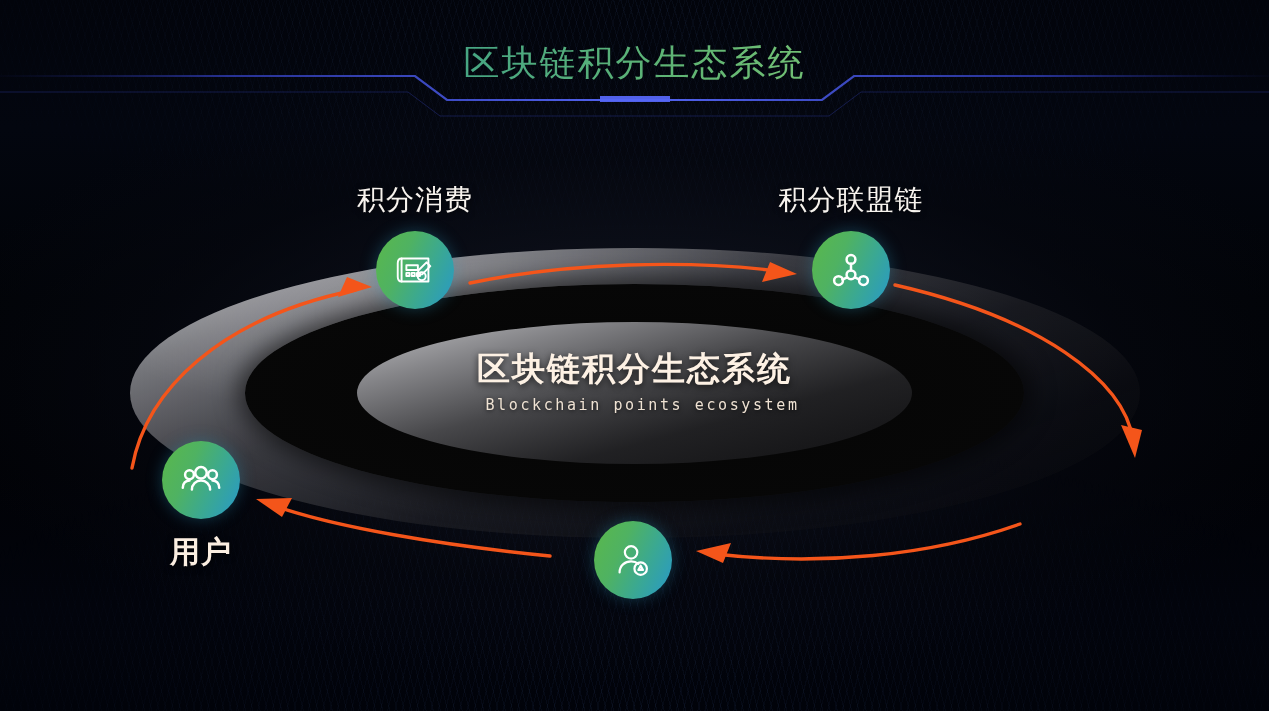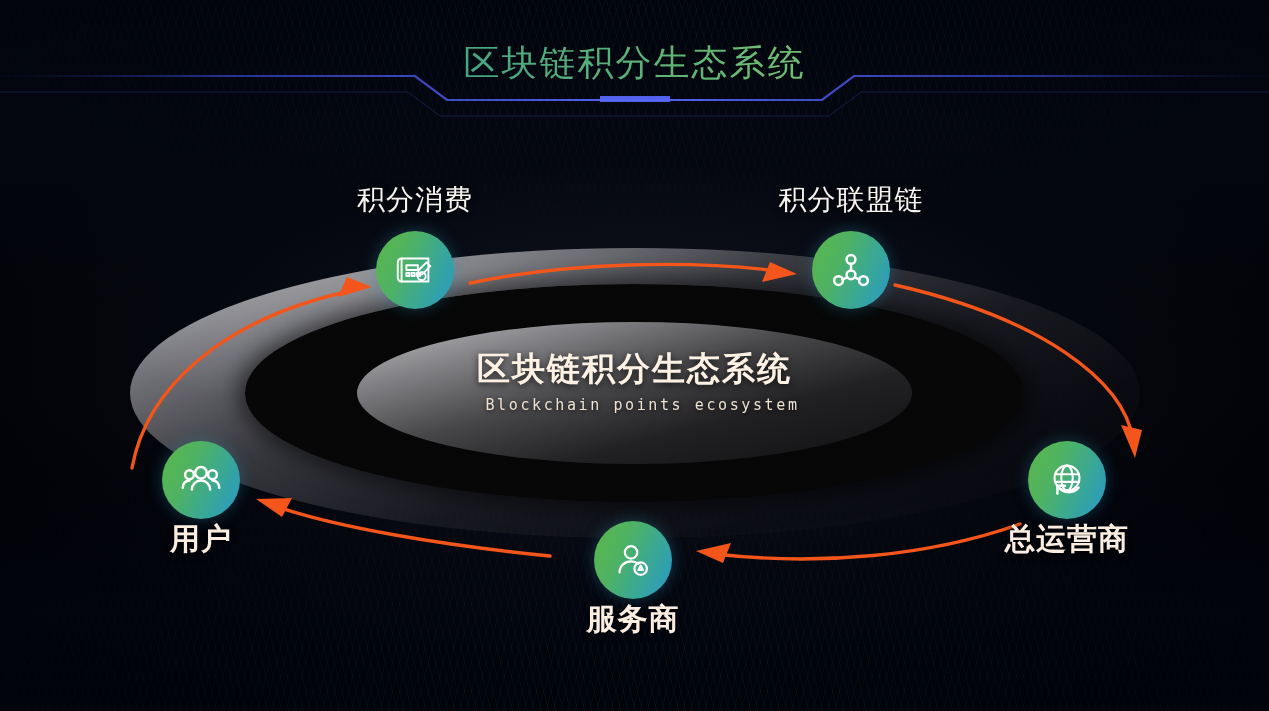--- a/index.html
+++ b/index.html
@@ -147,21 +147,21 @@
   }
   .node-circle svg { width: 46px; height: 46px; display: block; }
   .node-label { white-space: nowrap; text-align: center; }
   .label-top {
     font-size: 28px; font-weight: 400; color: #f7f3ee;
     letter-spacing: 1px; margin-bottom: 12px;
     text-shadow: 0 1px 6px rgba(0,0,0,0.8);
   }
   .label-bottom {
     font-size: 30px; font-weight: 700; color: #fbeee1;
-    letter-spacing: 1px; 
+    letter-spacing: 1px; margin-top: 13px;
     text-shadow: 0 2px 7px rgba(0,0,0,0.85);
   }
 
   #node-consume { left: 336px; top: 181px; width: 158px; }
   #node-consume .node-circle { margin: 0 auto; }
   #node-chain   { left: 772px; top: 181px; width: 158px; }
   #node-chain .node-circle { margin: 0 auto; }
   #node-operator{ left: 986px; top: 441px; width: 162px; }
   #node-operator .node-circle { margin: 0 auto; }
   #node-provider{ left: 552px; top: 521px; width: 162px; }
@@ -258,44 +258,30 @@
         <rect x="15" y="19" width="12" height="5"></rect>
         <rect x="15" y="27" width="3.2" height="3.2"></rect>
         <rect x="20.5" y="27" width="3.2" height="3.2"></rect>
         <rect x="26" y="27" width="3.2" height="3.2"></rect>
         <path d="M36 16 l4 4 l-8.5 8.5 l-4.5 .5 l.5 -4.5 z"></path>
         <circle cx="31" cy="30.5" r="4.2"></circle>
       </svg>
     </div>
   </div>
 
-  <div class="node" id="node-operator">
-    <div class="node-circle">
-      <svg viewBox="0 0 48 48" fill="none" stroke="#ffffff" stroke-width="2.2" stroke-linecap="round" stroke-linejoin="round">
-        <circle cx="24" cy="22" r="13"></circle>
-        <ellipse cx="24" cy="22" rx="6" ry="13"></ellipse>
-        <path d="M11.6 18 H36.4"></path>
-        <path d="M11.6 26 H36.4"></path>
-        <path d="M14 38 v-8 h8" stroke-width="2.6"></path>
-        <path d="M14 30 c5 8 16 9 22 2" stroke-width="2.6"></path>
-      </svg>
-    </div>
-    <div class="node-label label-bottom">总运营商</div>
-  </div>
 
   <div class="node" id="node-provider">
     <div class="node-circle">
       <svg viewBox="0 0 48 48" fill="none" stroke="#ffffff" stroke-width="2.3" stroke-linecap="round" stroke-linejoin="round">
         <circle cx="22" cy="16" r="6.5"></circle>
         <path d="M10 37 c0 -7 5.5 -11.5 12 -11.5 c3 0 5.6 .9 7.6 2.5"></path>
         <circle cx="32" cy="33" r="6.5"></circle>
         <path d="M32 30 l2.4 4.4 h-4.8 z"></path>
       </svg>
     </div>
-    <div class="node-label label-bottom">服务商</div>
   </div>
 
   <div class="node" id="node-user">
     <div class="node-circle">
       <svg viewBox="0 0 48 48" fill="none" stroke="#ffffff" stroke-width="2.6" stroke-linecap="round" stroke-linejoin="round">
         <circle cx="24" cy="16.5" r="6"></circle>
         <circle cx="12" cy="18.5" r="4.6"></circle>
         <circle cx="36" cy="18.5" r="4.6"></circle>
         <path d="M14.5 34 c0 -5.4 4.2 -9.5 9.5 -9.5 c5.3 0 9.5 4.1 9.5 9.5"></path>
         <path d="M5 32 c0 -4.4 3 -7.6 7 -7.6"></path>

